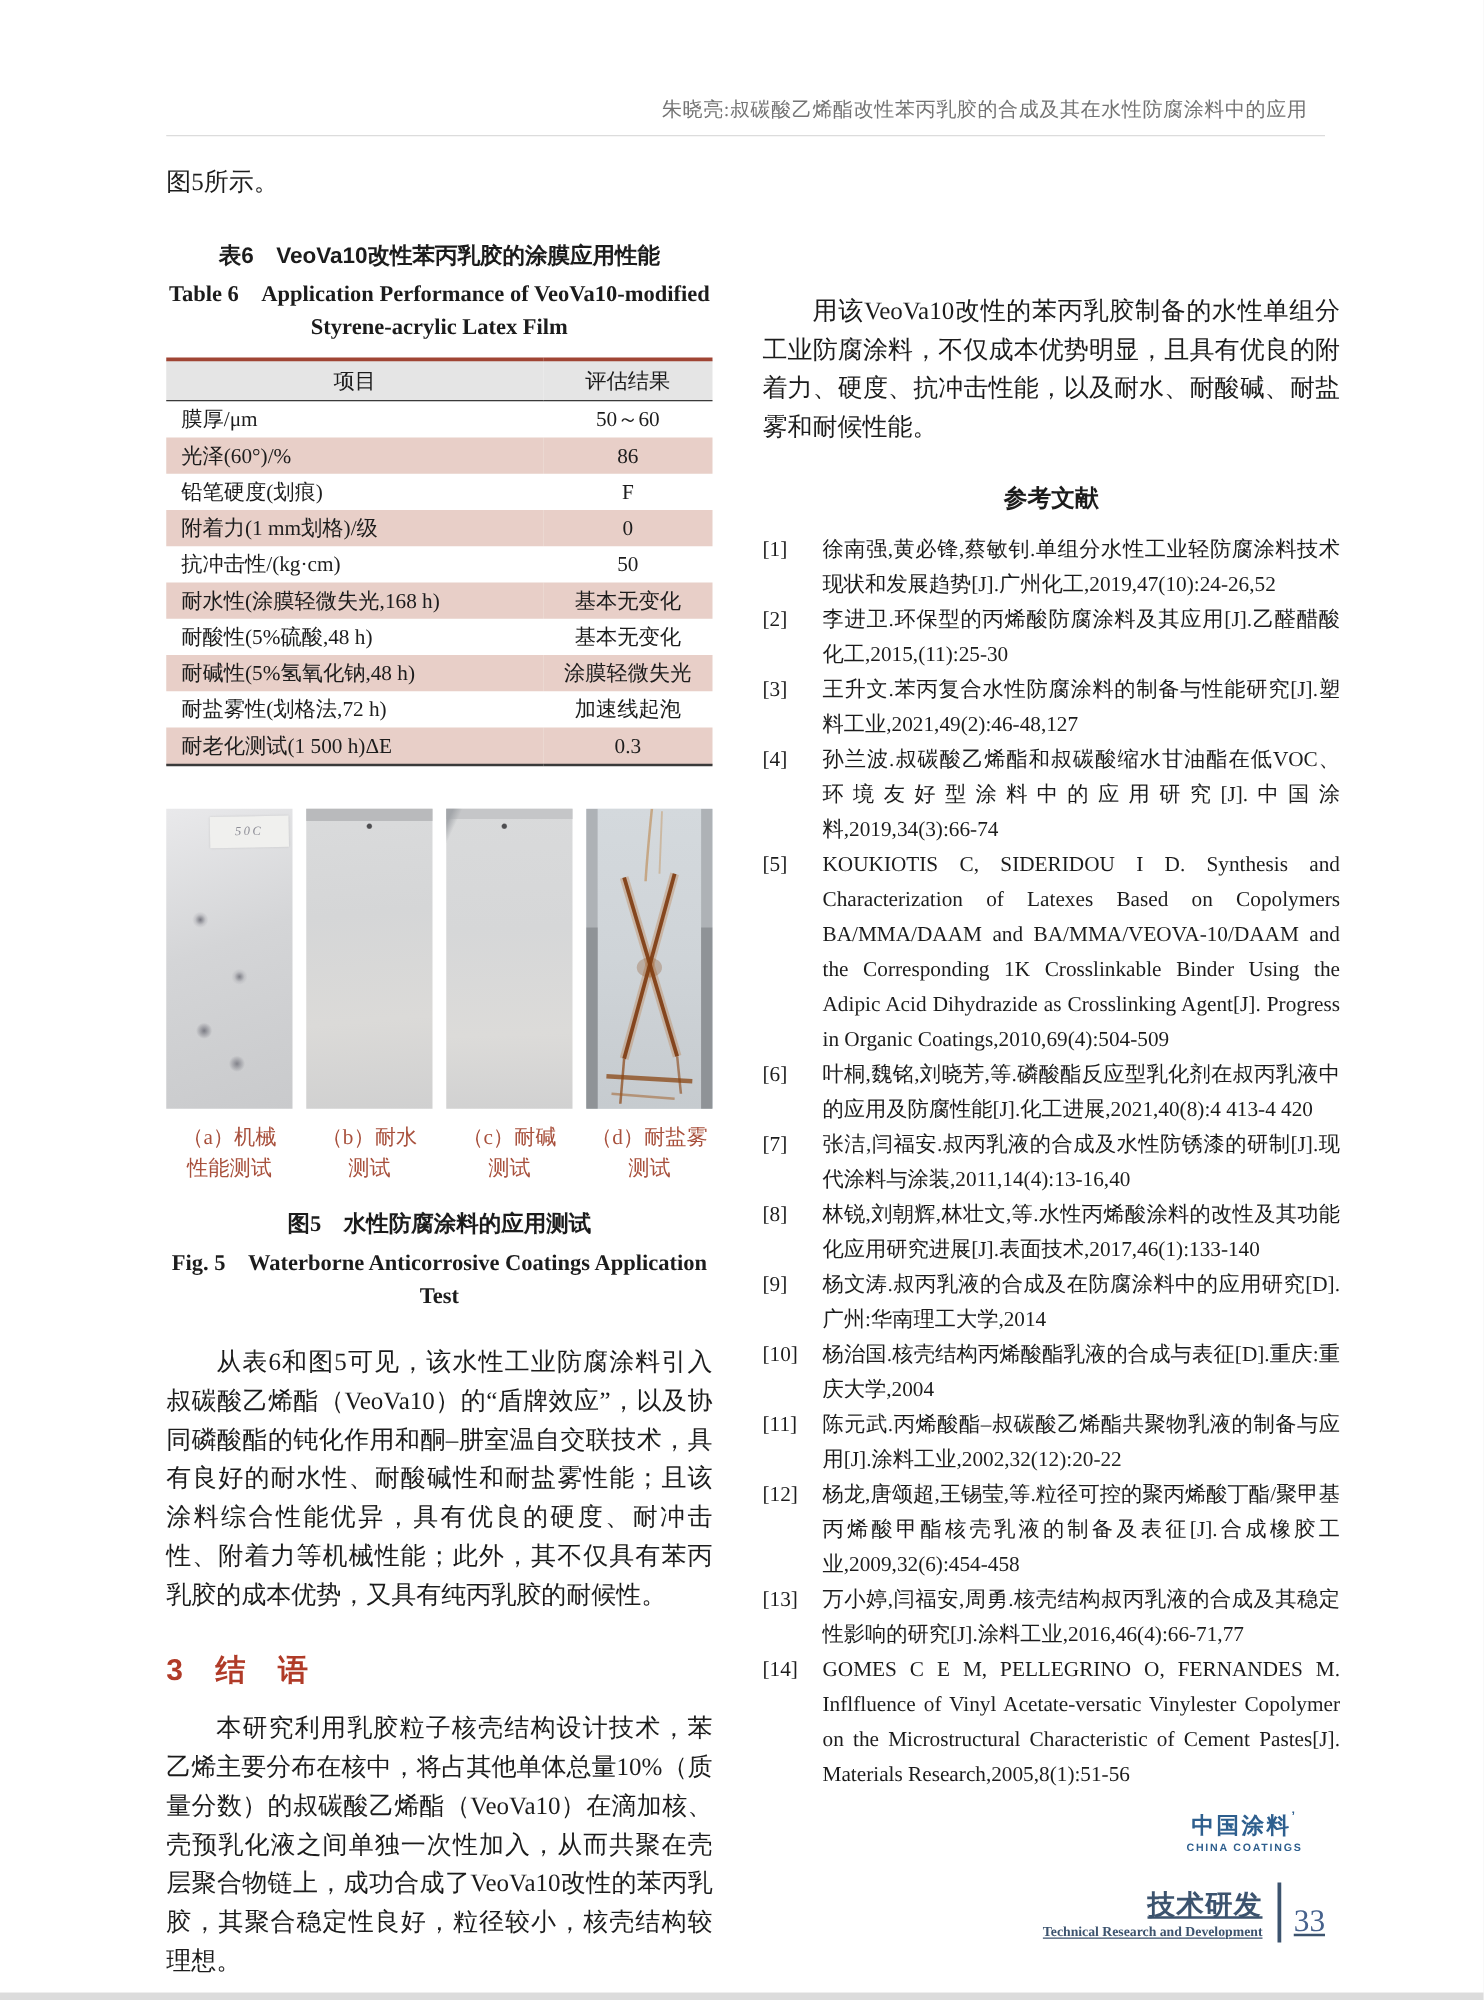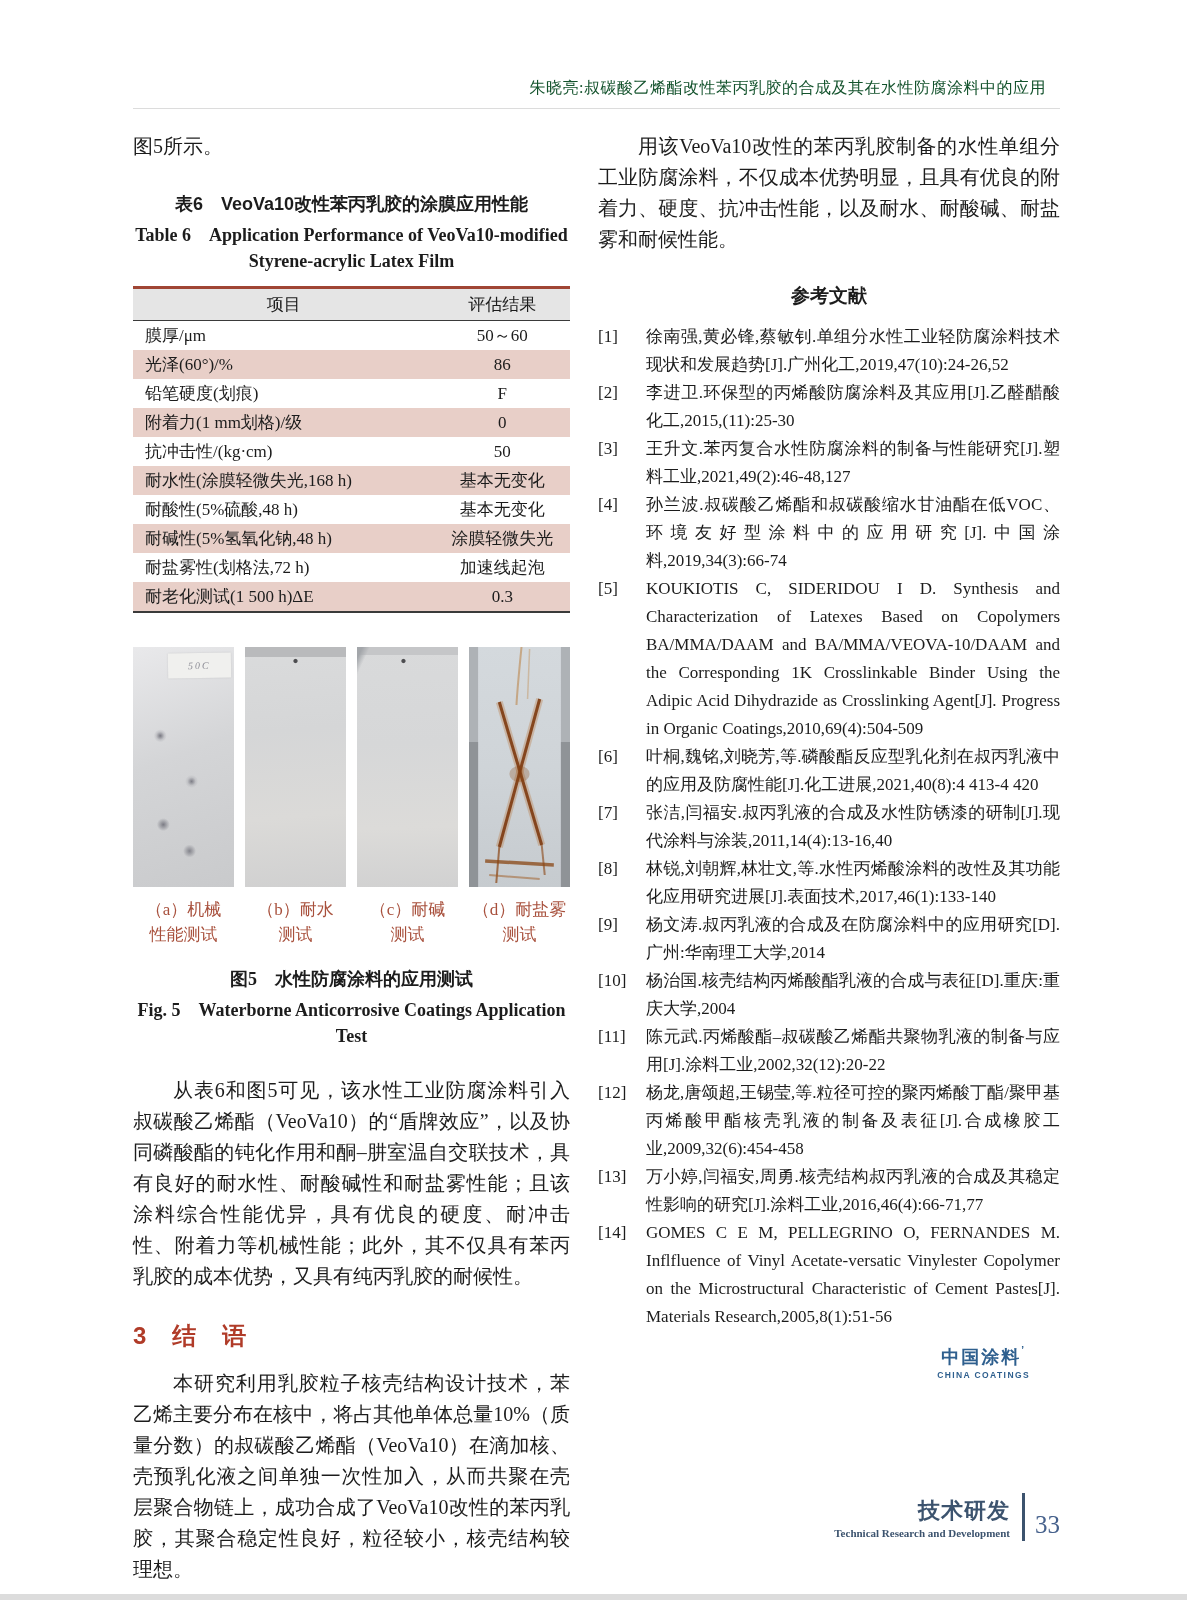--- a/index.html
+++ b/index.html
@@ -10,25 +10,25 @@
     background:#ffffff;
     box-sizing:border-box;
     padding:78px 127px 0 133px;
     font-family:"Liberation Serif","DejaVu Serif",serif;
     color:#1c1c1c;
     overflow:hidden;
   }
   .page::after { content:""; position:absolute; left:0; right:0; bottom:0; height:6px; background:#c9c9c9; opacity:.65; }
 
   
-  .running-title { text-align:right; font-size:16px; color:#14532d; letter-spacing:.5px; padding-right:14px; }
+  .running-title { text-align:right; font-size:16px; color:#737373; letter-spacing:.5px; padding-right:14px; }
   .header-rule { border-bottom:1px solid #dcdcdc; margin-top:9px; }
 
   
-  .columns { display:flex; gap:28px; margin-top:22px; }
+  .columns { display:flex; gap:40px; margin-top:22px;align-items:center; }
   .col-left { width:437px; flex:none; }
   .col-right { width:462px; flex:none; }
 
   .body-text { font-size:20px; line-height:31px; text-align:justify; margin:0; }
   .indent { text-indent:2em; }
 
   
   .tbl-caption-zh { font-family:"Liberation Sans","DejaVu Sans",sans-serif; font-weight:bold; font-size:18px; text-align:center; margin-top:30px; }
   .caption-en { font-weight:bold; font-size:18px; text-align:center; line-height:26px; margin-top:6px; }
 
@@ -89,21 +89,21 @@
   .ref-num { width:48px; flex:none; }
   .ref-text { flex:1; text-align:justify; }
 
   
   .logo { margin-top:14px; margin-left:auto; margin-right:30px; width:fit-content; text-align:center; color:#2e5f8e; }
   .logo-zh { font-family:"Liberation Sans","DejaVu Sans",sans-serif; font-weight:bold; font-size:18px; letter-spacing:2px; }
   .logo-mark { font-size:10px; vertical-align:top; }
   .logo-en { font-size:8.5px; font-weight:bold; letter-spacing:1.4px; margin-top:1px; font-family:"Liberation Sans","DejaVu Sans",sans-serif; }
 
   
-  .footer { position:absolute; right:127px; bottom:59px; display:flex; align-items:center; color:#3c536e; }
+  .footer { position:absolute; right:127px; bottom:46px; display:flex; align-items:center; color:#3c536e;text-decoration:underline; }
   .footer-label { text-align:right; }
   .footer-zh { font-family:"Liberation Sans","DejaVu Sans",sans-serif; font-weight:bold; font-size:22px; letter-spacing:1px; }
   .footer-en { font-size:11px; font-weight:bold; margin-top:1px; }
   .footer-bar { width:3px; height:48px; background:#3c536e; margin:0 10px 0 12px; }
   .footer-page { font-size:25px; color:#46618c; align-self:flex-end; padding-bottom:2px;text-align:right; }
 </style>
 </head>
 <body>
 
 <div class="page">

